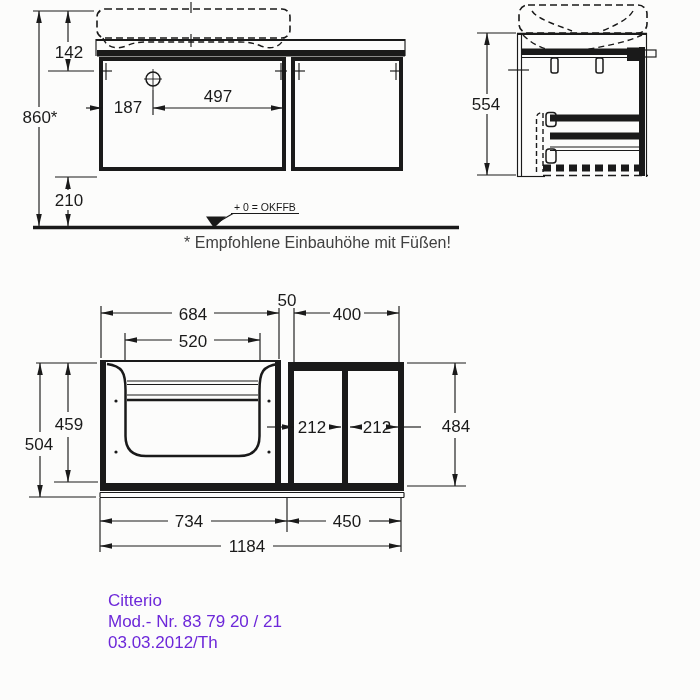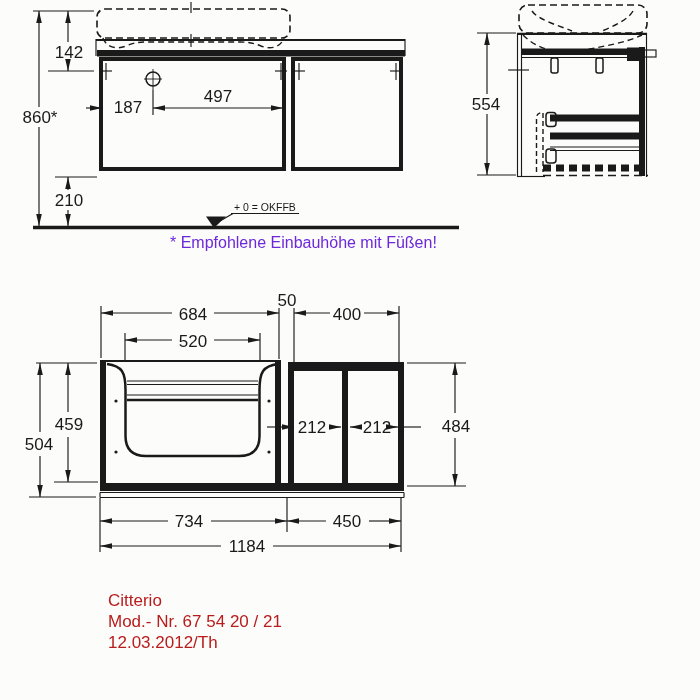--- a/index.html
+++ b/index.html
@@ -9,23 +9,23 @@
   .ln{stroke:#1a1a1a;stroke-width:1.15;fill:none;}
   .ln15{stroke:#1a1a1a;stroke-width:1.5;fill:none;}
   .ln2{stroke:#1a1a1a;stroke-width:2.2;fill:none;}
   .ln25{stroke:#1a1a1a;stroke-width:2.5;fill:none;}
   .thk{fill:#1a1a1a;stroke:none;}
   .dsh{stroke:#1a1a1a;stroke-width:1.6;fill:none;stroke-dasharray:7 4;}
   .dsh2{stroke:#1a1a1a;stroke-width:1.4;fill:none;stroke-dasharray:6 4;}
   .panel{fill:#fcfcfb;stroke:#1a1a1a;stroke-width:4;}
   .dim{font:17px "Liberation Sans",sans-serif;fill:#1a1a1a;text-anchor:middle;}
   .datum{font:10.5px "Liberation Sans",sans-serif;fill:#1a1a1a;}
-  .note{position:absolute;left:170px;top:234px;width:295px;text-align:left;
-        font-size:16px;color:#6d28d9;}
-  .titleblock{position:absolute;left:108px;top:590px;font-size:17px;line-height:21px;color:#b91c1c;}
+  .note{position:absolute;left:170px;top:234px;width:295px;text-align:center;
+        font-size:16px;color:#404040;}
+  .titleblock{position:absolute;left:108px;top:590px;font-size:17px;line-height:21px;color:#6d28d9;}
   .titleblock div{white-space:nowrap;}
 </style>
 </head>
 <body>
 
 <div id="page">
 
 <svg width="700" height="700" viewBox="0 0 700 700">
   <defs>
     <marker id="mS" markerUnits="userSpaceOnUse" markerWidth="14" markerHeight="8" refX="1" refY="4" orient="auto">
@@ -221,17 +221,17 @@
     <text x="189" y="521" class="dim" dominant-baseline="central">734</text>
     <text x="347" y="521" class="dim" dominant-baseline="central">450</text>
     <text x="247" y="546" class="dim" dominant-baseline="central">1184</text>
   </g>
 </svg>
 
 <div class="note">* Empfohlene Einbauhöhe mit Füßen!</div>
 
 <div class="titleblock">
   <div>Citterio</div>
-  <div>Mod.- Nr. 67 54 20 / 21</div>
-  <div>12.03.2012/Th</div>
+  <div>Mod.- Nr. 83 79 20 / 21</div>
+  <div>03.03.2012/Th</div>
 </div>
 
 </div>
 
 </body></html>

